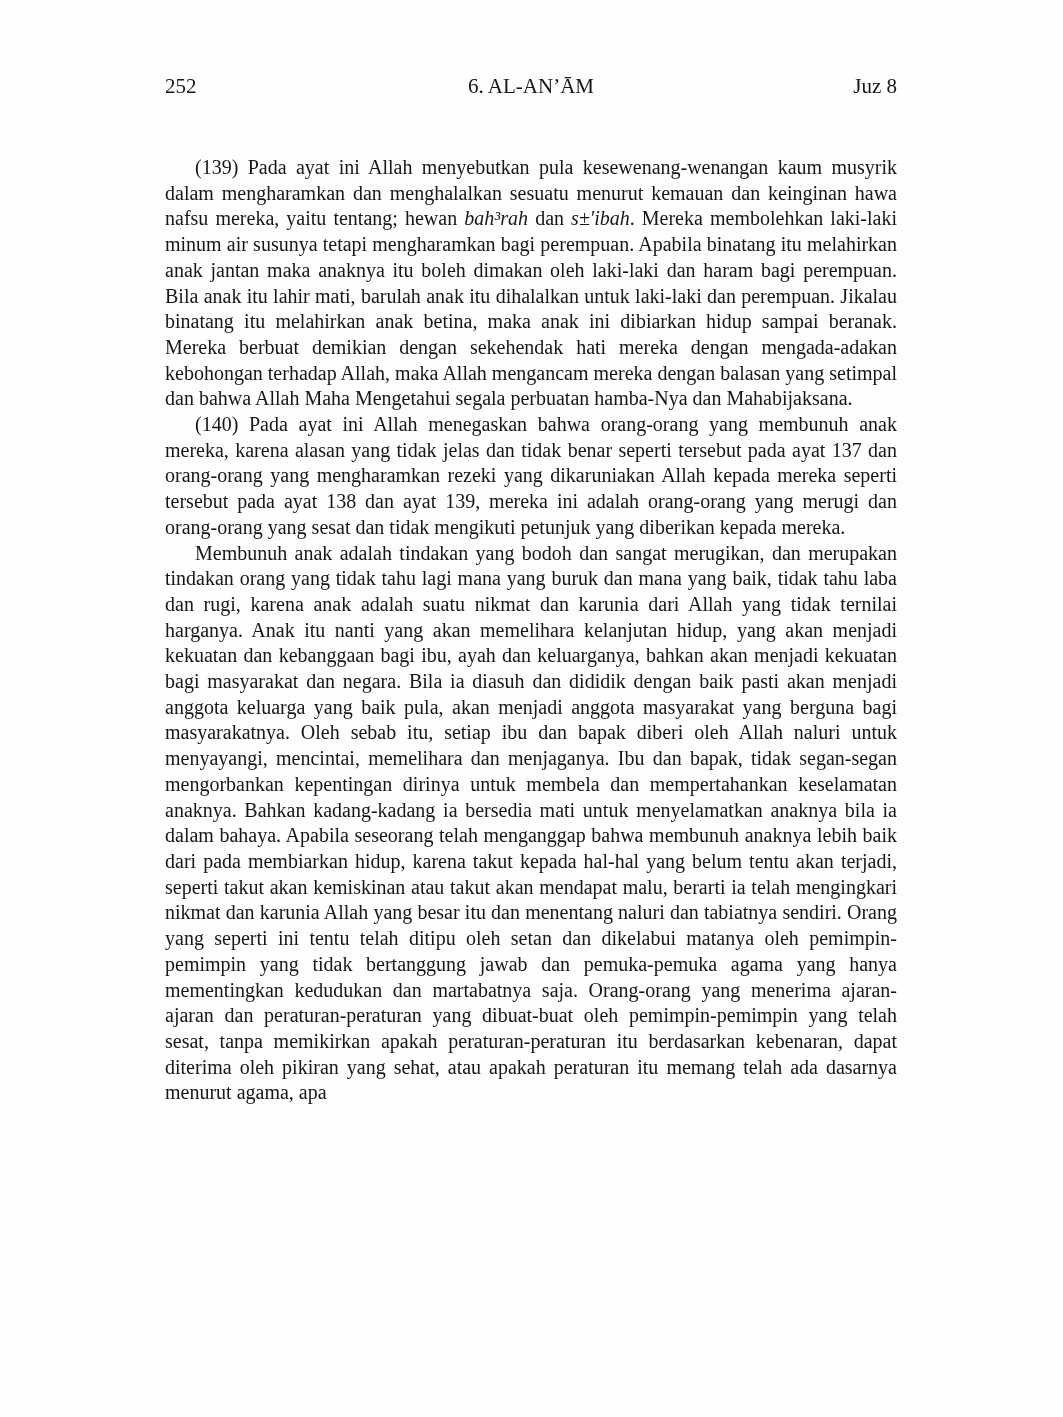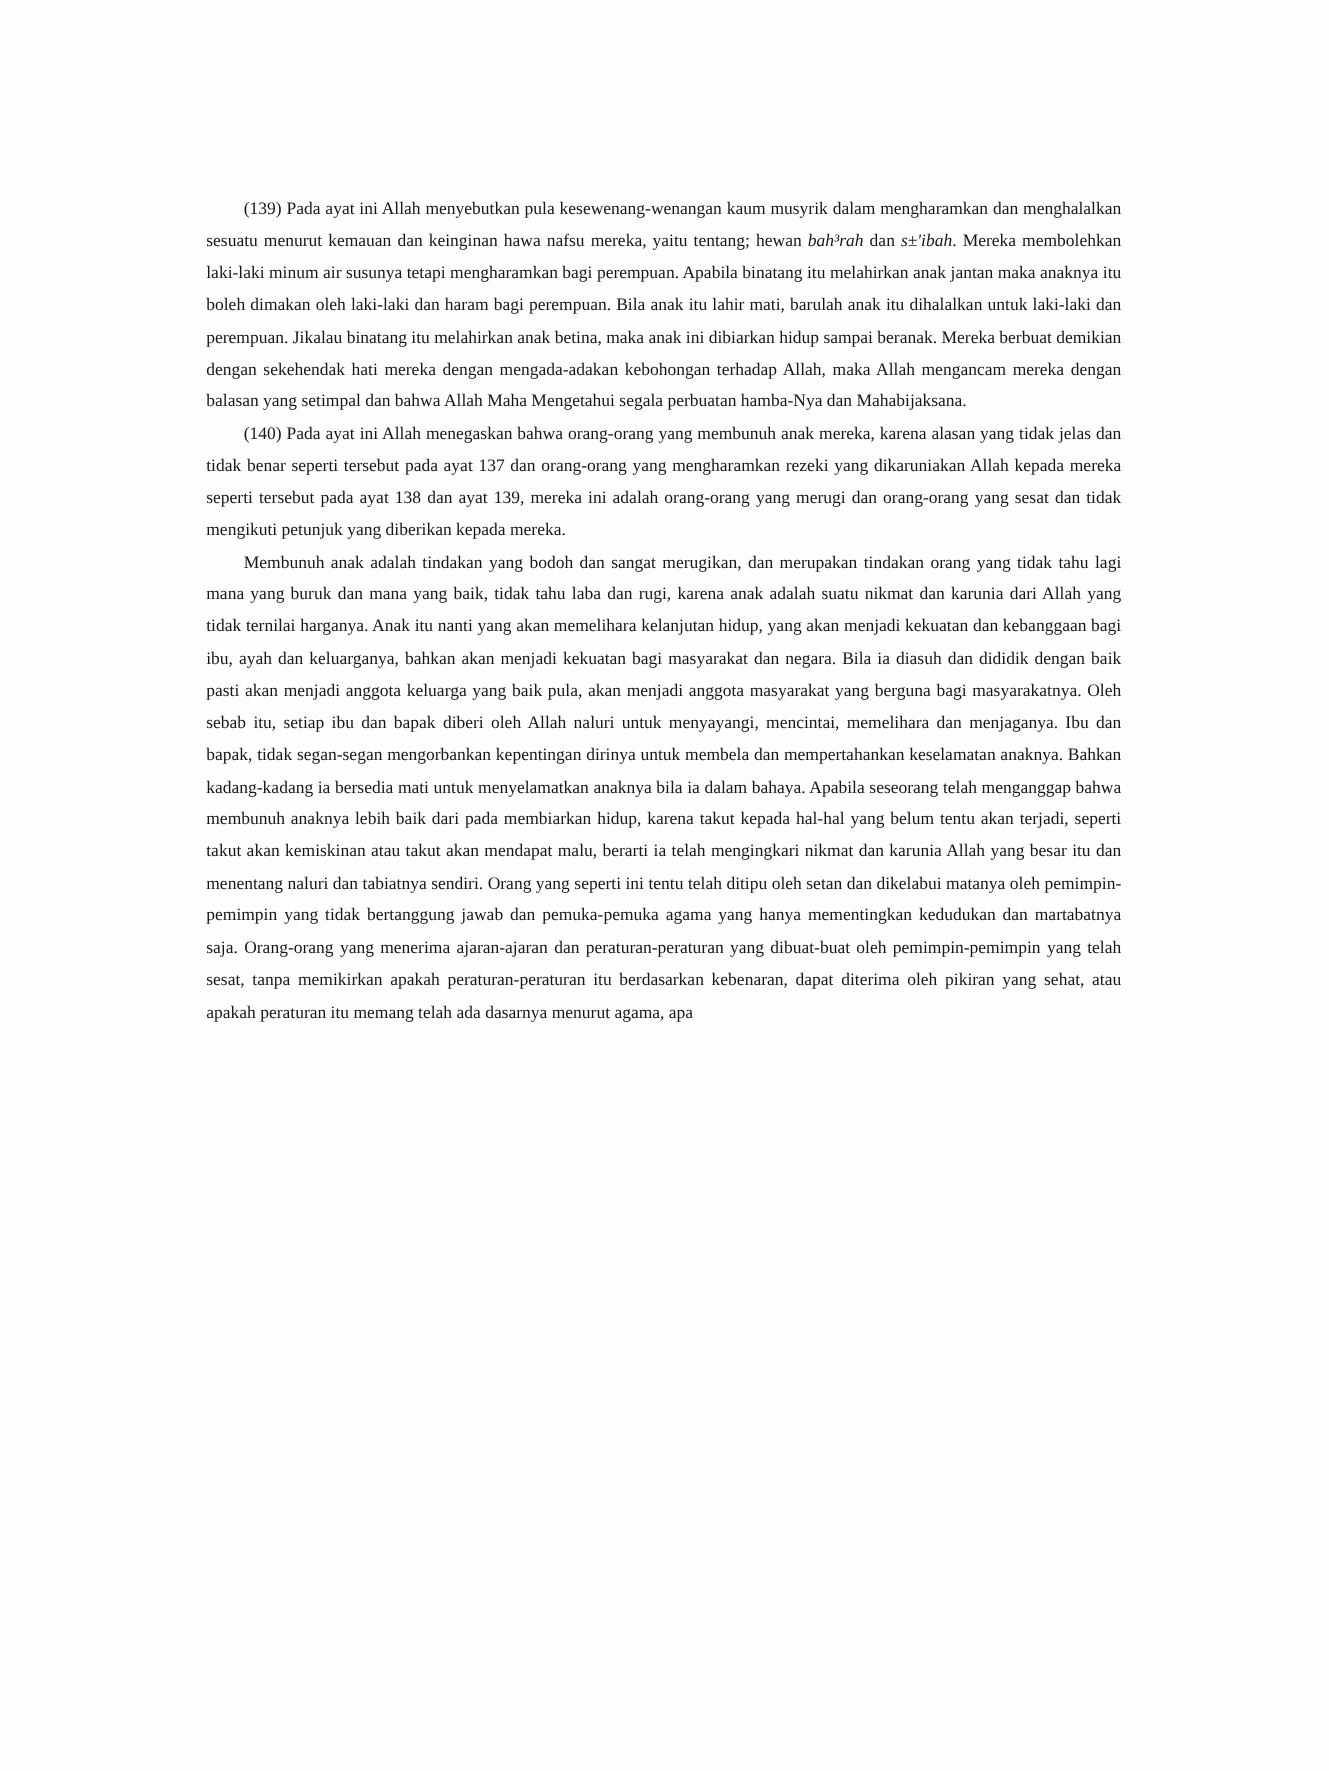--- a/index.html
+++ b/index.html
@@ -39,37 +39,42 @@
   .running-header .juz-label {
     position: absolute;
     right: 0;
     top: 0;
   }
   .content {
     position: absolute;
     left: 165px;
     top: 155px;
     width: 732px;
-    font-size: 14px;
+    font-size: 20px;
     line-height: 25.7px;
     text-align: justify;
   }
   .para {
     margin: 0;
     text-indent: 30px;
   }
   .italic {
     font-style: italic;
   }
 </style>
 </head>
 <body>
 
 <div class="page">
 
+  <div class="running-header">
+    <span class="page-number">252</span>
+    <span class="surah-title">6. AL-AN’ĀM</span>
+    <span class="juz-label">Juz 8</span>
+  </div>
 
   <div class="content">
       <p class="para"><span>(139) Pada ayat ini Allah menyebutkan pula kesewenang-wenangan kaum musyrik dalam mengharamkan dan menghalalkan sesuatu menurut kemauan dan keinginan hawa nafsu mereka, yaitu tentang; hewan </span><span class="italic">bah³rah</span><span> dan </span><span class="italic">s±'ibah</span><span>. Mereka membolehkan laki-laki minum air susunya tetapi mengharamkan bagi perempuan. Apabila binatang itu melahirkan anak jantan maka anaknya itu boleh dimakan oleh laki-laki dan haram bagi perempuan. Bila anak itu lahir mati, barulah anak itu dihalalkan untuk laki-laki dan perempuan. Jikalau binatang itu melahirkan anak betina, maka anak ini dibiarkan hidup sampai beranak. Mereka berbuat demikian dengan sekehendak hati mereka dengan mengada-adakan kebohongan terhadap Allah, maka Allah mengancam mereka dengan balasan yang setimpal dan bahwa Allah Maha Mengetahui segala perbuatan hamba-Nya dan Mahabijaksana.</span></p>
       <p class="para"><span>(140) Pada ayat ini Allah menegaskan bahwa orang-orang yang membunuh anak mereka, karena alasan yang tidak jelas dan tidak benar seperti tersebut pada ayat 137 dan orang-orang yang mengharamkan rezeki yang dikaruniakan Allah kepada mereka seperti tersebut pada ayat 138 dan ayat 139, mereka ini adalah orang-orang yang merugi dan orang-orang yang sesat dan tidak mengikuti petunjuk yang diberikan kepada mereka.</span></p>
       <p class="para"><span>Membunuh anak adalah tindakan yang bodoh dan sangat merugikan, dan merupakan tindakan orang yang tidak tahu lagi mana yang buruk dan mana yang baik, tidak tahu laba dan rugi, karena anak adalah suatu nikmat dan karunia dari Allah yang tidak ternilai harganya. Anak itu nanti yang akan memelihara kelanjutan hidup, yang akan menjadi kekuatan dan kebanggaan bagi ibu, ayah dan keluarganya, bahkan akan menjadi kekuatan bagi masyarakat dan negara. Bila ia diasuh dan dididik dengan baik pasti akan menjadi anggota keluarga yang baik pula, akan menjadi anggota masyarakat yang berguna bagi masyarakatnya. Oleh sebab itu, setiap ibu dan bapak diberi oleh Allah naluri untuk menyayangi, mencintai, memelihara dan menjaganya. Ibu dan bapak, tidak segan-segan mengorbankan kepentingan dirinya untuk membela dan mempertahankan keselamatan anaknya. Bahkan kadang-kadang ia bersedia mati untuk menyelamatkan anaknya bila ia dalam bahaya. Apabila seseorang telah menganggap bahwa membunuh anaknya lebih baik dari pada membiarkan hidup, karena takut kepada hal-hal yang belum tentu akan terjadi, seperti takut akan kemiskinan atau takut akan mendapat malu, berarti ia telah mengingkari nikmat dan karunia Allah yang besar itu dan menentang naluri dan tabiatnya sendiri. Orang yang seperti ini tentu telah ditipu oleh setan dan dikelabui matanya oleh pemimpin-pemimpin yang tidak bertanggung jawab dan pemuka-pemuka agama yang hanya mementingkan kedudukan dan martabatnya saja. Orang-orang yang menerima ajaran-ajaran dan peraturan-peraturan yang dibuat-buat oleh pemimpin-pemimpin yang telah sesat, tanpa memikirkan apakah peraturan-peraturan itu berdasarkan kebenaran, dapat diterima oleh pikiran yang sehat, atau apakah peraturan itu memang telah ada dasarnya menurut agama, apa</span></p>
     </div>
 
 </div>
 
 </body></html>

